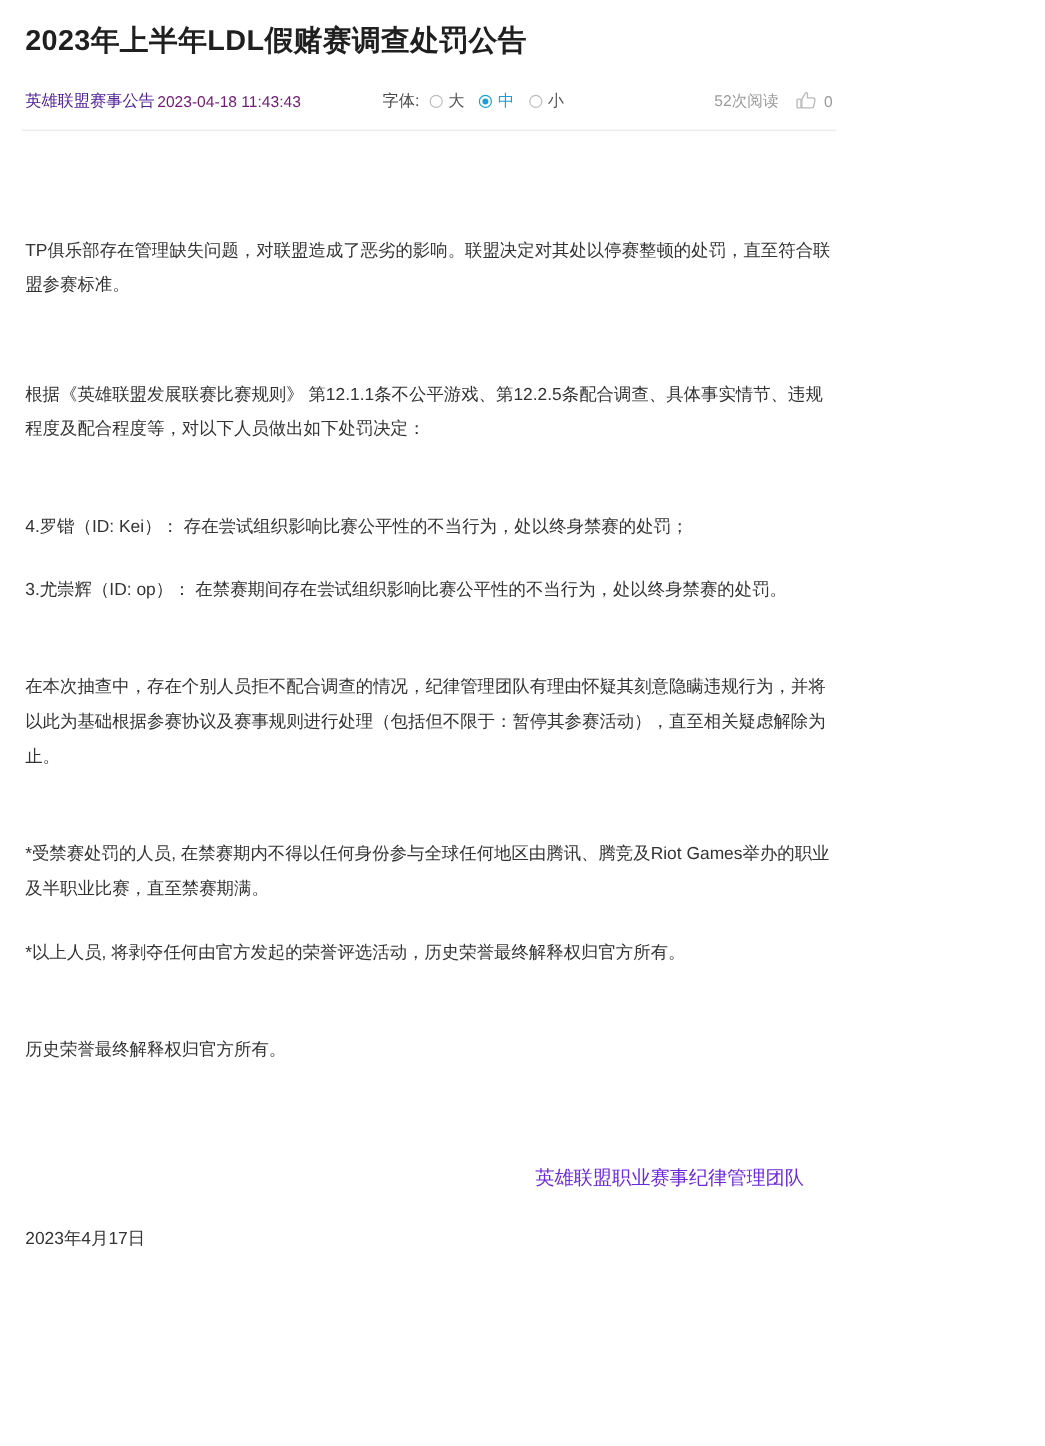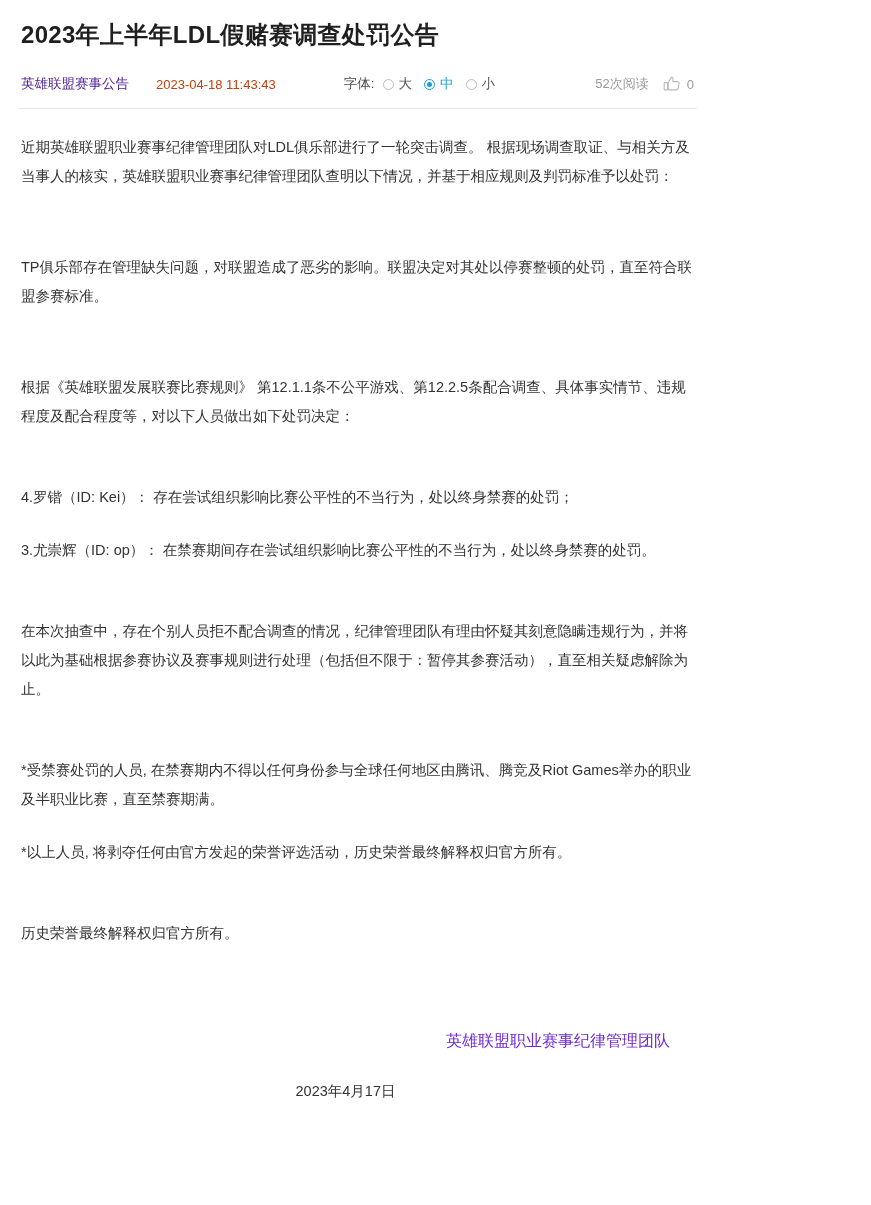--- a/index.html
+++ b/index.html
@@ -36,23 +36,23 @@
     margin-top: 12px;
     padding: 0 3px;
     font-size: 13.5px;
     color: #666666;
   }
   .meta-source {
     color: #4c1d95;
     font-size: 13.5px;
   }
   .meta-date {
-    color: #c2410c;
+    color: #701a75;
     font-size: 13px;
-    margin-left: 27px;
+    margin-left: 2px;
   }
   .font-size-ctrl {
     display: flex;
     margin-left: 68px;
     font-size: 13.5px;
     color: #4a4a4a;
   }
   .font-size-label {
     margin-right: 8px;
     color: #4a4a4a;
@@ -137,21 +137,21 @@
   }
 
   .sign {
     text-align: right;
     font-size: 16px;
     color: #6d28d9;
     line-height: 30px;
     padding-right: 24px;
   }
   .sign-date {
-    text-align: center;
+    text-align: left;
     font-size: 14.5px;
     color: #333333;
     line-height: 30px;
     padding-right: 24px;
     margin-top: 20px;
   }
   .bottom-space { height: 24px; }
 </style>
 </head>
 <body>
@@ -196,21 +196,20 @@
       </span>
     </div>
   </div>
 
   <div class="divider"></div>
 
   <div class="content">
 
     <div class="gap-sm"></div>
 
-    <p class="para">近期英雄联盟职业赛事纪律管理团队对LDL俱乐部进行了一轮突击调查。 根据现场调查取证、与相关方及当事人的核实，英雄联盟职业赛事纪律管理团队查明以下情况，并基于相应规则及判罚标准予以处罚：</p>
 
     <div class="gap-lg"></div>
 
     <p class="para">TP俱乐部存在管理缺失问题，对联盟造成了恶劣的影响。联盟决定对其处以停赛整顿的处罚，直至符合联盟参赛标准。</p>
 
     <div class="gap-lg"></div>
 
     <p class="para">根据《英雄联盟发展联赛比赛规则》 第12.1.1条不公平游戏、第12.2.5条配合调查、具体事实情节、违规程度及配合程度等，对以下人员做出如下处罚决定：</p>
 
     <div class="gap-md"></div>

